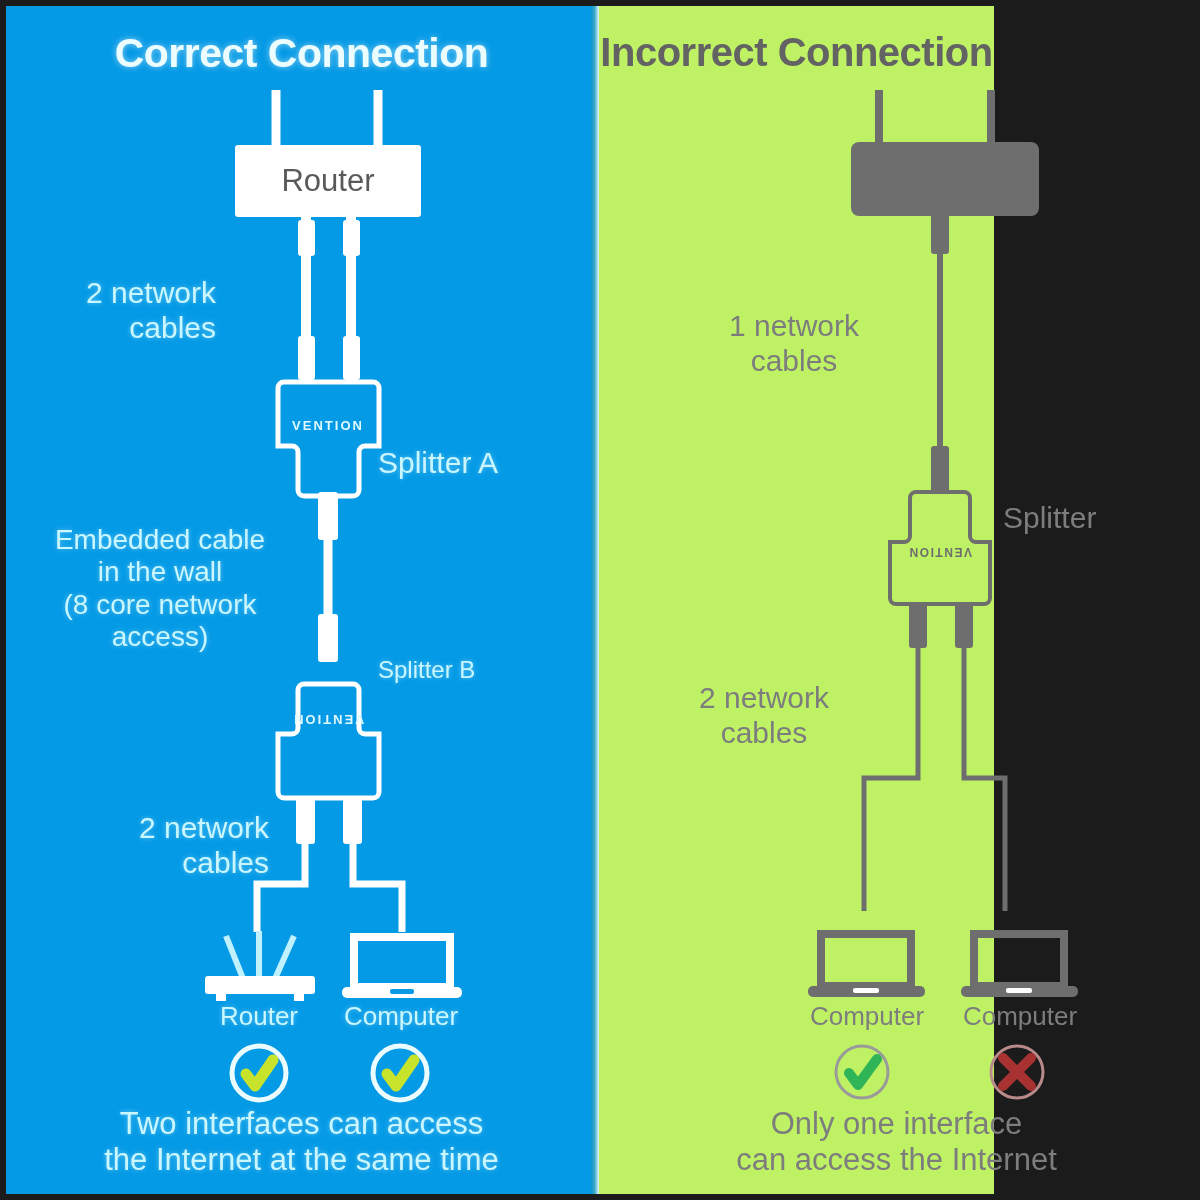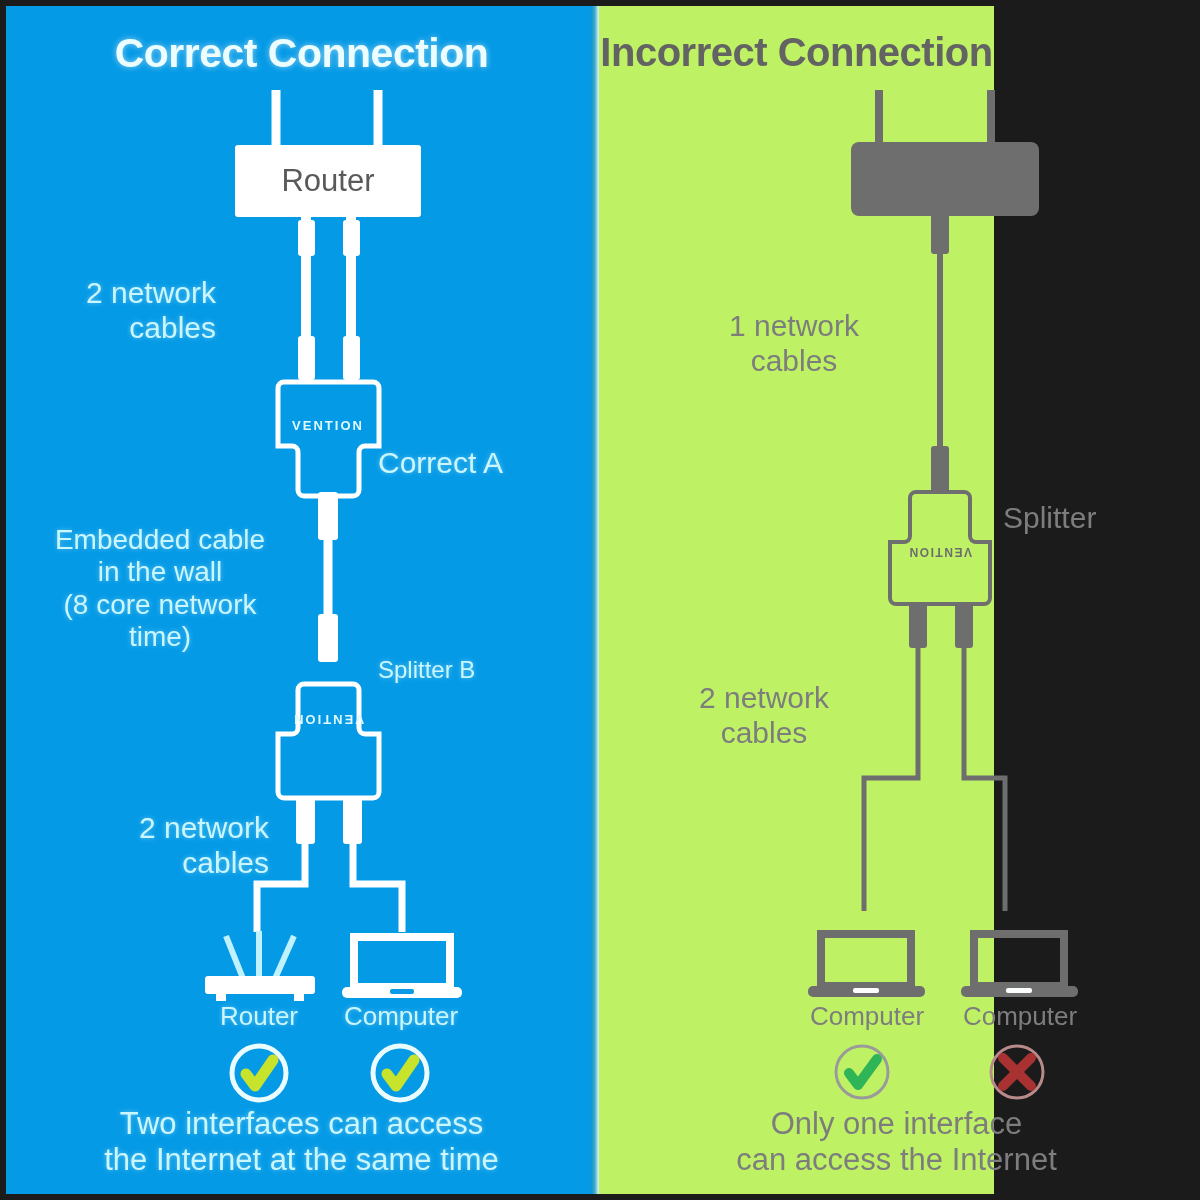--- a/index.html
+++ b/index.html
@@ -117,27 +117,27 @@
         <path d="M381 1068 l9 12 l18 -26" fill="none" stroke="#c8e32b" stroke-width="11" stroke-linecap="round" stroke-linejoin="round"></path>
       </g>
     </svg>
     </div>
 
     <div class="lbl c rgt" style="left:20px;top:270px;width:190px;font-size:30px;">
       <div>2 network</div>
       <div>cables</div>
     </div>
 
-    <div class="lbl c" style="left:372px;top:440px;font-size:30px;">Correct A</div>
+    <div class="lbl c" style="left:372px;top:440px;font-size:30px;">Splitter A</div>
 
     <div class="lbl c ctr" style="left:18px;top:518px;width:272px;font-size:28px;">
       <div>Embedded cable</div>
       <div>in the wall</div>
       <div>(8 core network</div>
-      <div>time)</div>
+      <div>access)</div>
     </div>
 
     <div class="lbl c" style="left:372px;top:650px;font-size:24px;">Splitter B</div>
 
     <div class="lbl c rgt" style="left:20px;top:805px;width:243px;font-size:30px;">
       <div>2 network</div>
       <div>cables</div>
     </div>
 
     <div style="position:absolute;left:282px;top:412px;width:80px;text-align:center;

